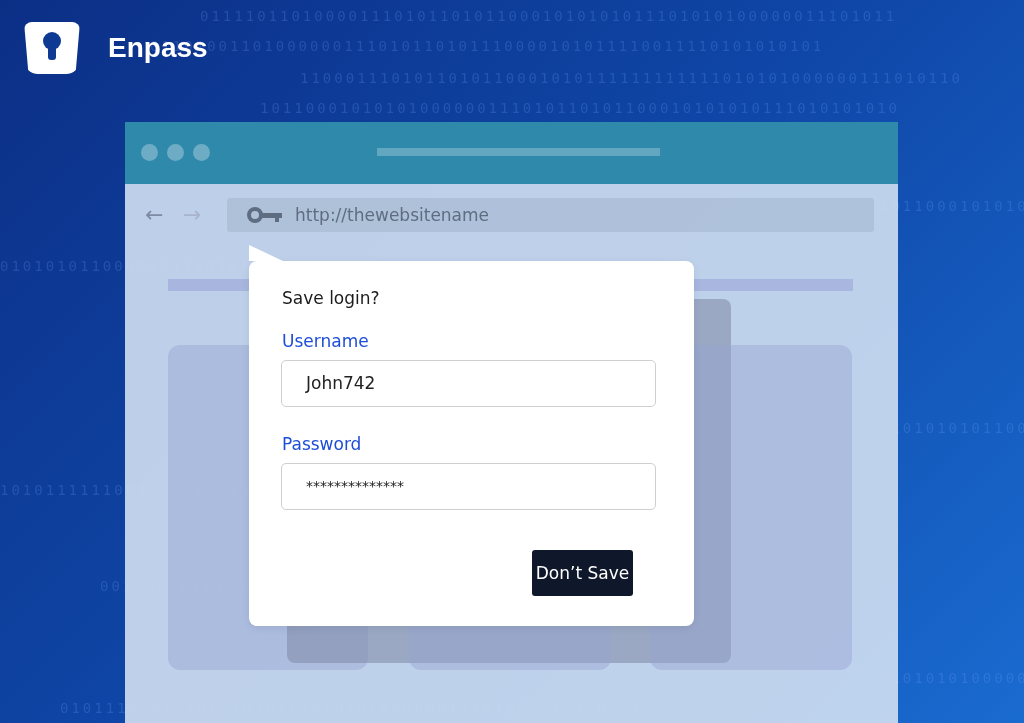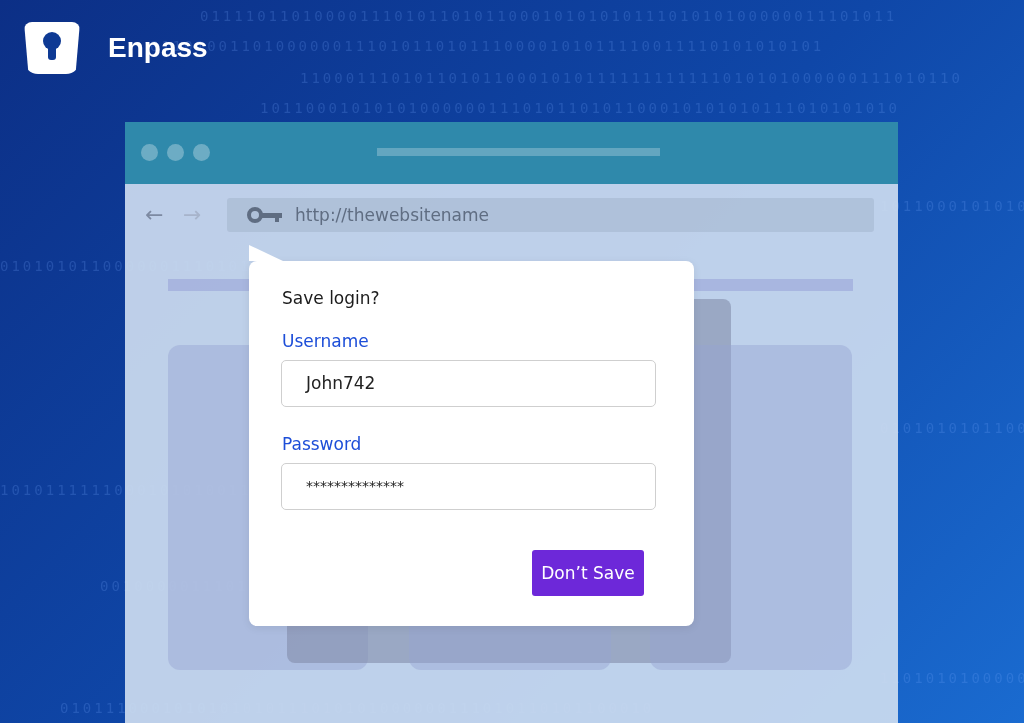--- a/index.html
+++ b/index.html
@@ -80,21 +80,21 @@
   .d-input {
     position: absolute; left: 32px; width: 375px; height: 47px;
     border: 1px solid #cfcfcf; border-radius: 5px;
     font-size: 17px; color: #222; padding-left: 24px; line-height: 45px;
   }
   .btn {
     position: absolute; top: 289px; height: 46px; border-radius: 3px;
     font-size: 17px; display: flex; align-items: center; justify-content: center; cursor: pointer;
   }
   .btn-save { left: 188px; width: 77px; background: #e4e4e4; color: #222; }
-  .btn-dont { left: 283px; width: 112px; background: #6d28d9; color: #fff; }
+  .btn-dont { left: 283px; width: 101px; background: #0f172a; color: #fff; }
 </style>
 </head>
 <body>
 
 <div>
   <div class="binary" style="top:8px;left:200px">0111101101000011101011010110001010101011101010100000011101011</div>
   <div class="binary" style="top:38px;left:150px">01101001101000000111010110101110000101011110011110101010101</div>
   <div class="binary" style="top:70px;left:300px">1100011101011010110001010111111111111010101000000111010110</div>
   <div class="binary" style="top:100px;left:260px">10110001010101000000111010110101100010101010111010101010</div>
   <div class="binary" style="top:258px;left:0">0101010110000001110101101011010110001010101011101010100</div>

